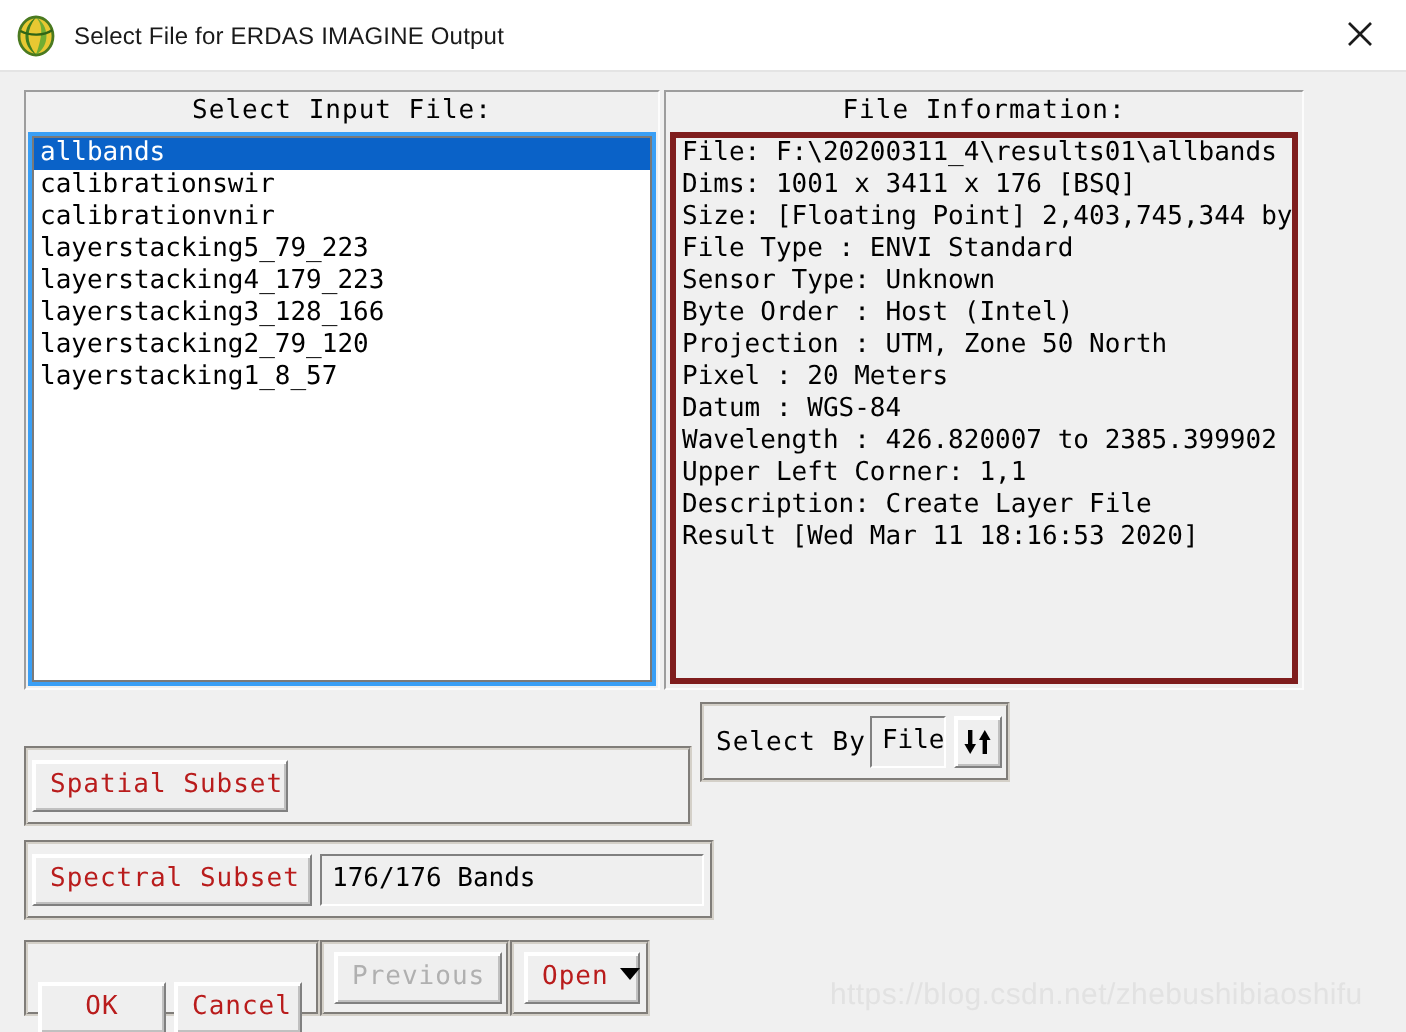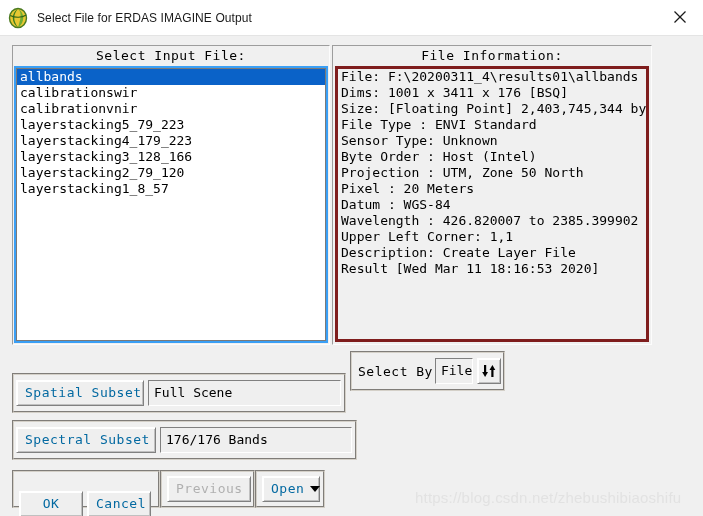--- a/index.html
+++ b/index.html
@@ -188,21 +188,21 @@
   }
 
   .push-btn {
     box-sizing: border-box;
     background: #efefef;
     border: 1px solid #ffffff;
     border-right-color: #808080;
     border-bottom-color: #808080;
     box-shadow: inset 1px 1px 0 #ffffff, inset -1px -1px 0 #c0c0c0;
     font-size: 13px;
-    color: #0369a1;
+    color: #b91c1c;
     height: 26px;
     line-height: 24px;
     text-align: center;
     cursor: default;
     letter-spacing: 0.5px;
     white-space: nowrap;
     padding: 0 8px;
   }
   .push-btn.disabled { color: #b0b0b0; }
 
@@ -317,21 +317,20 @@
       <div class="info-line">Wavelength : 426.820007 to 2385.399902</div>
       <div class="info-line">Upper Left Corner: 1,1</div>
       <div class="info-line">Description: Create Layer File</div>
       <div class="info-line">Result [Wed Mar 11 18:16:53 2020]</div>
     </div>
 </div>
 
 <div id="spatial-row" class="groove">
   <div class="inner-row">
     <div class="push-btn mono" style="width:128px;">Spatial Subset</div>
-    <div class="text-readout mono" style="flex:1; margin-left:4px; margin-right:1px;">Full Scene</div>
   </div>
 </div>
 
 <div id="selectby-row" class="groove">
   <div class="inner-row">
     <span class="plain-label mono" style="margin-left:4px;">Select By</span>
     <div class="text-readout mono" style="width:42px; margin-left:2px; text-align:left;">File</div>
     <div class="arrow-btn" style="margin-left:4px;">
       <svg width="16" height="16" viewBox="0 0 16 16">
         <g fill="#000">

